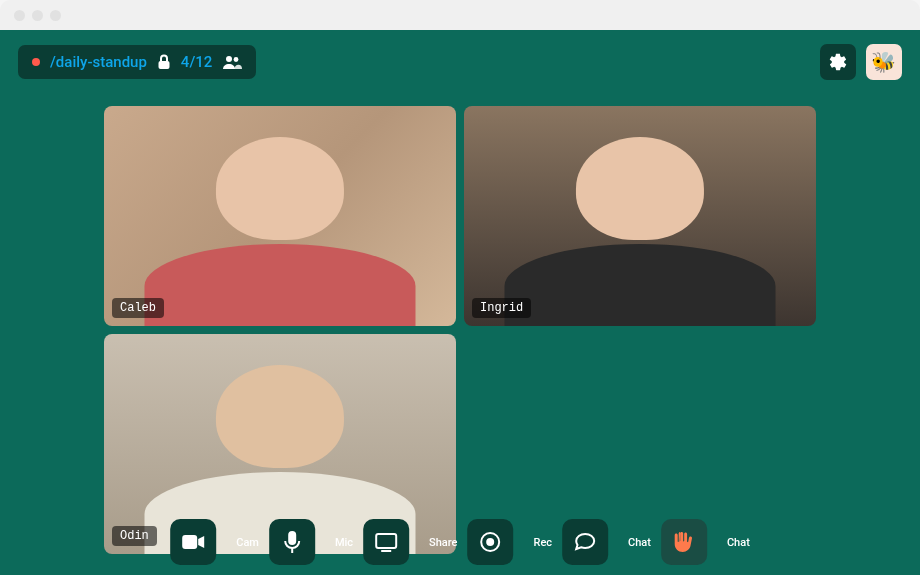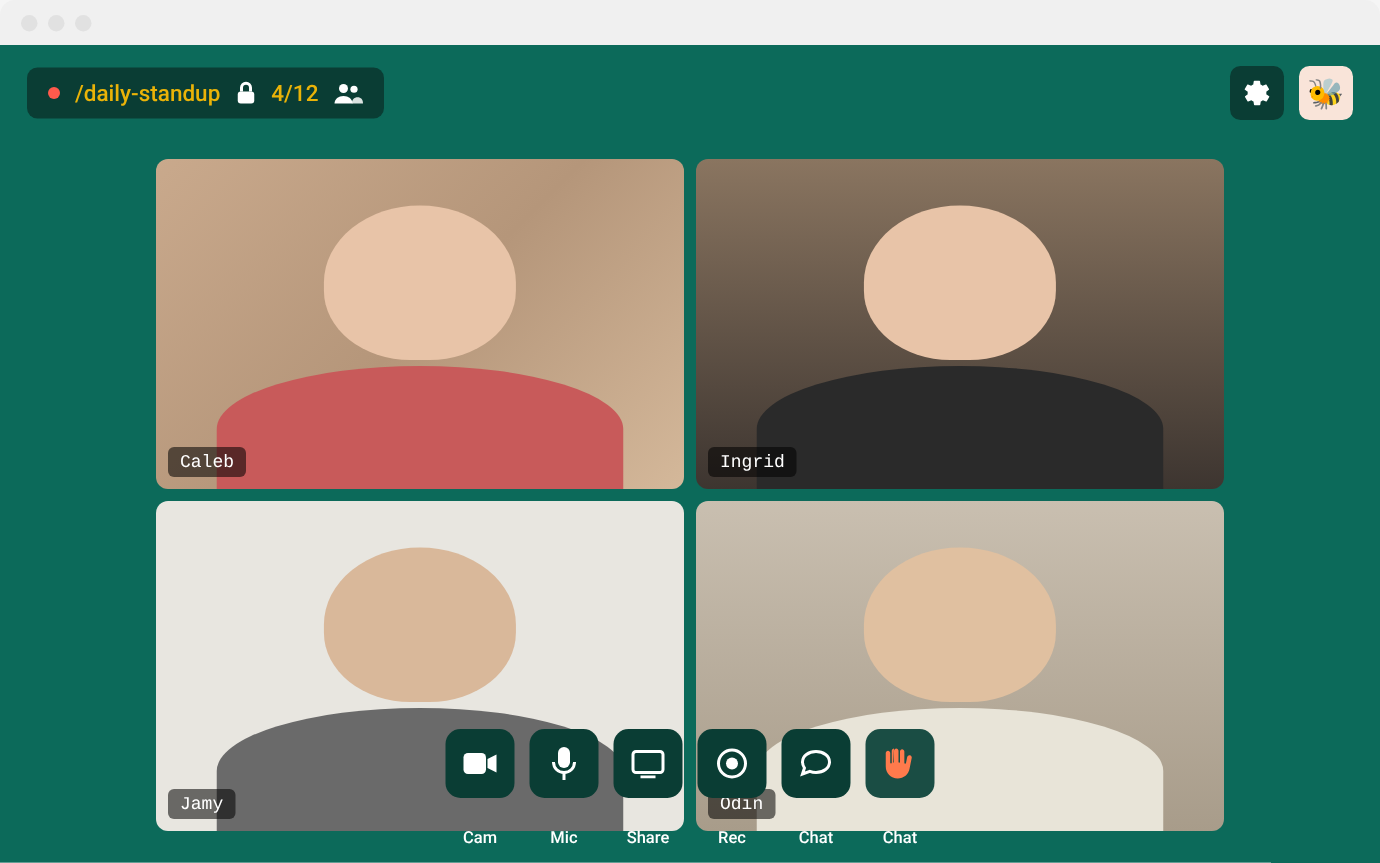--- a/index.html
+++ b/index.html
@@ -44,21 +44,21 @@
       letter-spacing: -0.5px;
       font-family: Georgia, 'Times New Roman', serif;
     }
     .room-pill {
       background: #0a3d34;
       border-radius: 7px;
       padding: 8px 14px;
       display: flex;
       align-items: center;
       gap: 10px;
-      color: #eab308;
+      color: #0ea5e9;
     }
     .rec-dot {
       width: 8px;
       height: 8px;
       border-radius: 50%;
       background: #ff5a4c;
     }
     .room-name {
       font-size: 15px;
       font-weight: 500;
@@ -159,21 +159,21 @@
     .toolbar {
       position: absolute;
       bottom: 10px;
       left: 50%;
       transform: translateX(-50%);
       display: flex;
       gap: 10px;
     }
     .tool-item {
       display: flex;
-      flex-direction: column;
+      flex-direction: row;
       align-items: center;
       gap: 20px;
       cursor: pointer;
     }
     .tool-btn {
       width: 46px;
       height: 46px;
       background: #0a3d34;
       border-radius: 10px;
       display: flex;
@@ -243,27 +243,20 @@
       </div>
       <div class="name-tag">Caleb</div>
     </div>
     <div class="video-tile t1">
       <div class="person-placeholder">
         <div class="person-body"></div>
           <div class="person-head"></div>
       </div>
       <div class="name-tag">Ingrid</div>
     </div>
-    <div class="video-tile t2">
-      <div class="person-placeholder">
-        <div class="person-body"></div>
-          <div class="person-head"></div>
-      </div>
-      <div class="name-tag">Jamy</div>
-    </div>
     <div class="video-tile t3">
       <div class="person-placeholder">
         <div class="person-body"></div>
           <div class="person-head"></div>
       </div>
       <div class="name-tag">Odin</div>
     </div>
   </div>
 
   <div class="toolbar">

